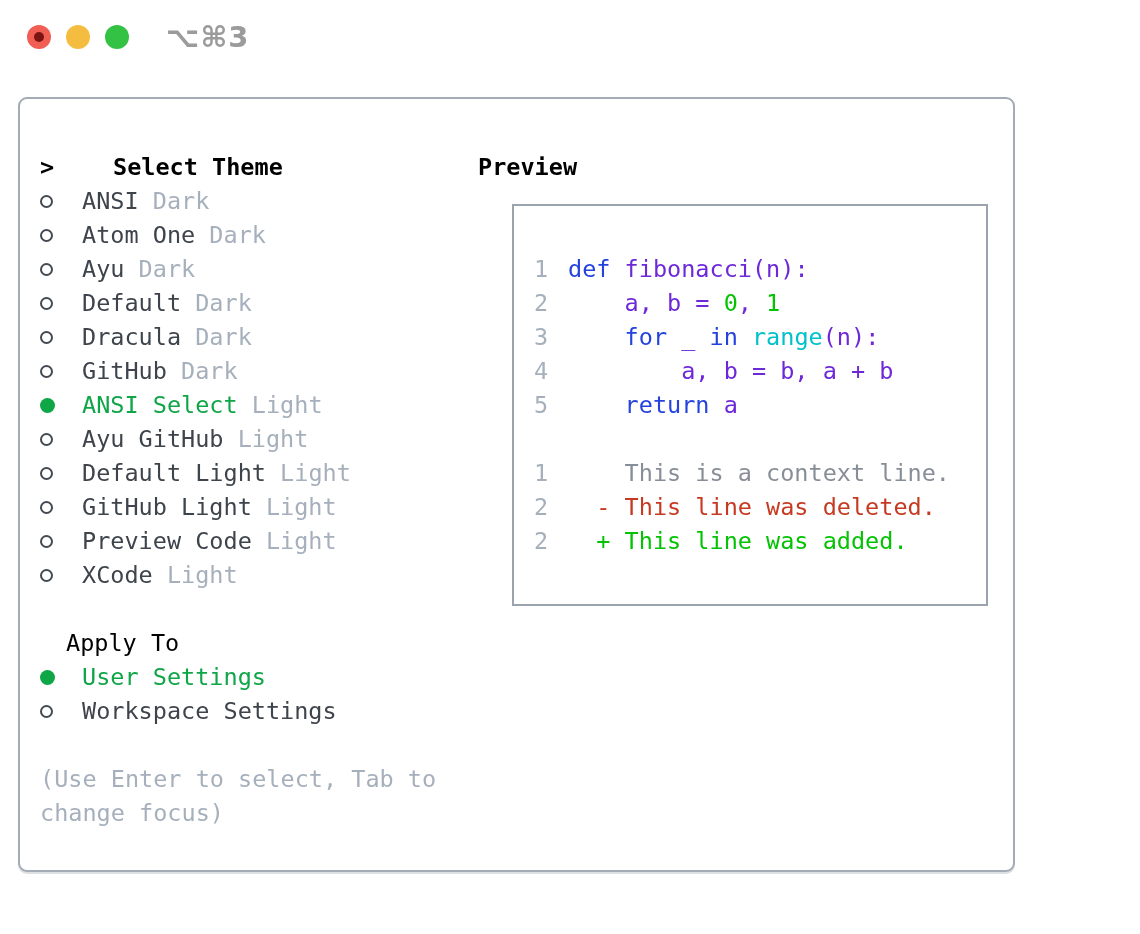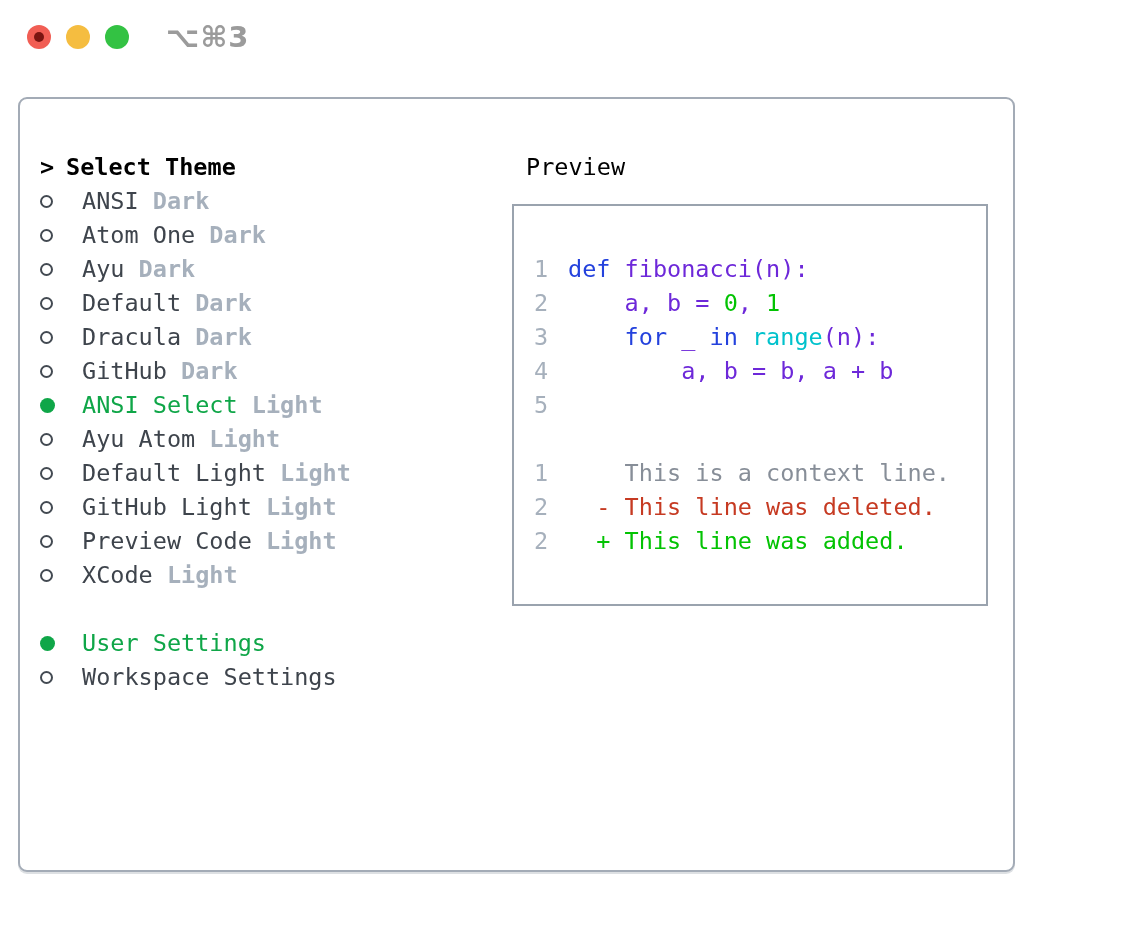--- a/index.html
+++ b/index.html
@@ -29,32 +29,32 @@
     border:2px solid #a3abb6;border-radius:9px;background:#ffffff;
     box-shadow:0 2px 0 rgba(120,130,145,0.25);
     box-sizing:border-box;
   }
   .left-col{position:absolute;left:20px;top:51px;width:450px;}
   .row{display:flex;align-items:center;height:34px;font-size:23.5px;color:#3e444c;white-space:pre;}
   .row .marker{width:26px;flex:0 0 26px;display:flex;align-items:center;}
   .caret{font-weight:bold;color:#000;}
   .ring{width:13px;height:13px;border:2px solid #434a52;border-radius:50%;box-sizing:border-box;}
   .dot{width:15px;height:15px;border-radius:50%;background:#0fa648;}
-  .row .title{font-weight:bold;color:#000;}
+  .row .title{font-weight:bold;color:#000;margin-left:47px;}
   .row .name{color:#3e444c;margin-left:16px;}
   .row.selected .name{color:#0fa648;}
-  .row .variant{color:#a6b0bc;font-weight:bold;}
+  .row .variant{color:#a6b0bc;}
   .spacer{height:34px;}
   .help{
     font-size:23.5px;line-height:34px;color:#a6b0bc;width:440px;white-space:normal;
   }
   
   .preview-title{
-    position:absolute;left:506px;top:51px;height:34px;line-height:34px;
-    font-size:23.5px;font-weight:normal;color:#000;
+    position:absolute;left:458px;top:51px;height:34px;line-height:34px;
+    font-size:23.5px;font-weight:bold;color:#000;
   }
   .preview-box{
     position:absolute;left:492px;top:105px;width:476px;height:402px;
     border:2px solid #9aa3ae;background:#ffffff;box-sizing:border-box;
     padding-top:46px;overflow:hidden;
   }
   .code-row{display:flex;height:34px;align-items:center;font-size:23.5px;white-space:pre;}
   .lnum{flex:0 0 34px;margin-left:20px;color:#a6b0bc;}
   .code-text{white-space:pre;}
   .tok-plain{color:#6d28d9;}
@@ -88,48 +88,53 @@
       </div>
 
       <div id="theme-list">
           <div class="row"><span class="marker"><span class="ring"></span></span><span class="name">ANSI</span><span class="variant"> Dark</span></div>
           <div class="row"><span class="marker"><span class="ring"></span></span><span class="name">Atom One</span><span class="variant"> Dark</span></div>
           <div class="row"><span class="marker"><span class="ring"></span></span><span class="name">Ayu</span><span class="variant"> Dark</span></div>
           <div class="row"><span class="marker"><span class="ring"></span></span><span class="name">Default</span><span class="variant"> Dark</span></div>
           <div class="row"><span class="marker"><span class="ring"></span></span><span class="name">Dracula</span><span class="variant"> Dark</span></div>
           <div class="row"><span class="marker"><span class="ring"></span></span><span class="name">GitHub</span><span class="variant"> Dark</span></div>
           <div class="row selected"><span class="marker"><span class="dot"></span></span><span class="name">ANSI Select</span><span class="variant"> Light</span></div>
-          <div class="row"><span class="marker"><span class="ring"></span></span><span class="name">Ayu Atom</span><span class="variant"> Light</span></div>
+          <div class="row"><span class="marker"><span class="ring"></span></span><span class="name">Ayu GitHub</span><span class="variant"> Light</span></div>
           <div class="row"><span class="marker"><span class="ring"></span></span><span class="name">Default Light</span><span class="variant"> Light</span></div>
           <div class="row"><span class="marker"><span class="ring"></span></span><span class="name">GitHub Light</span><span class="variant"> Light</span></div>
           <div class="row"><span class="marker"><span class="ring"></span></span><span class="name">Preview Code</span><span class="variant"> Light</span></div>
           <div class="row"><span class="marker"><span class="ring"></span></span><span class="name">XCode</span><span class="variant"> Light</span></div>
         </div>
 
       <div class="spacer"></div>
 
+      <div class="row">
+        <span class="marker"></span>
+        <span style="color:#000;">Apply To</span>
+      </div>
 
       <div id="apply-list">
           <div class="row selected"><span class="marker"><span class="dot"></span></span><span class="name">User Settings</span></div>
           <div class="row"><span class="marker"><span class="ring"></span></span><span class="name">Workspace Settings</span></div>
         </div>
 
       <div class="spacer"></div>
 
+      <div class="help">(Use Enter to select, Tab to change focus)</div>
     </div>
 
     <div class="preview-title">Preview</div>
 
     <div class="preview-box">
       <div id="code-block">
           <div class="code-row"><span class="lnum">1</span><span class="code-text"><span class="tok-keyword">def</span><span class="tok-plain"> fibonacci(n):</span></span></div>
           <div class="code-row"><span class="lnum">2</span><span class="code-text"><span class="tok-plain">    a, b = </span><span class="tok-number">0</span><span class="tok-plain">, </span><span class="tok-number">1</span></span></div>
           <div class="code-row"><span class="lnum">3</span><span class="code-text"><span class="tok-plain">    </span><span class="tok-keyword">for</span><span class="tok-plain"> _ </span><span class="tok-keyword">in</span><span class="tok-plain"> </span><span class="tok-builtin">range</span><span class="tok-plain">(n):</span></span></div>
           <div class="code-row"><span class="lnum">4</span><span class="code-text"><span class="tok-plain">        a, b = b, a + b</span></span></div>
-          <div class="code-row"><span class="lnum">5</span></div>
+          <div class="code-row"><span class="lnum">5</span><span class="code-text"><span class="tok-plain">    </span><span class="tok-keyword">return</span><span class="tok-plain"> a</span></span></div>
           <div class="code-row"><span class="lnum"></span><span class="code-text"></span></div>
           <div class="code-row"><span class="lnum">1</span><span class="code-text"><span class="tok-context">    This is a context line.</span></span></div>
           <div class="code-row"><span class="lnum">2</span><span class="code-text"><span class="tok-deleted">  - This line was deleted.</span></span></div>
           <div class="code-row"><span class="lnum">2</span><span class="code-text"><span class="tok-added">  + This line was added.</span></span></div>
         </div>
     </div>
 
   </div>
 </div>
 

